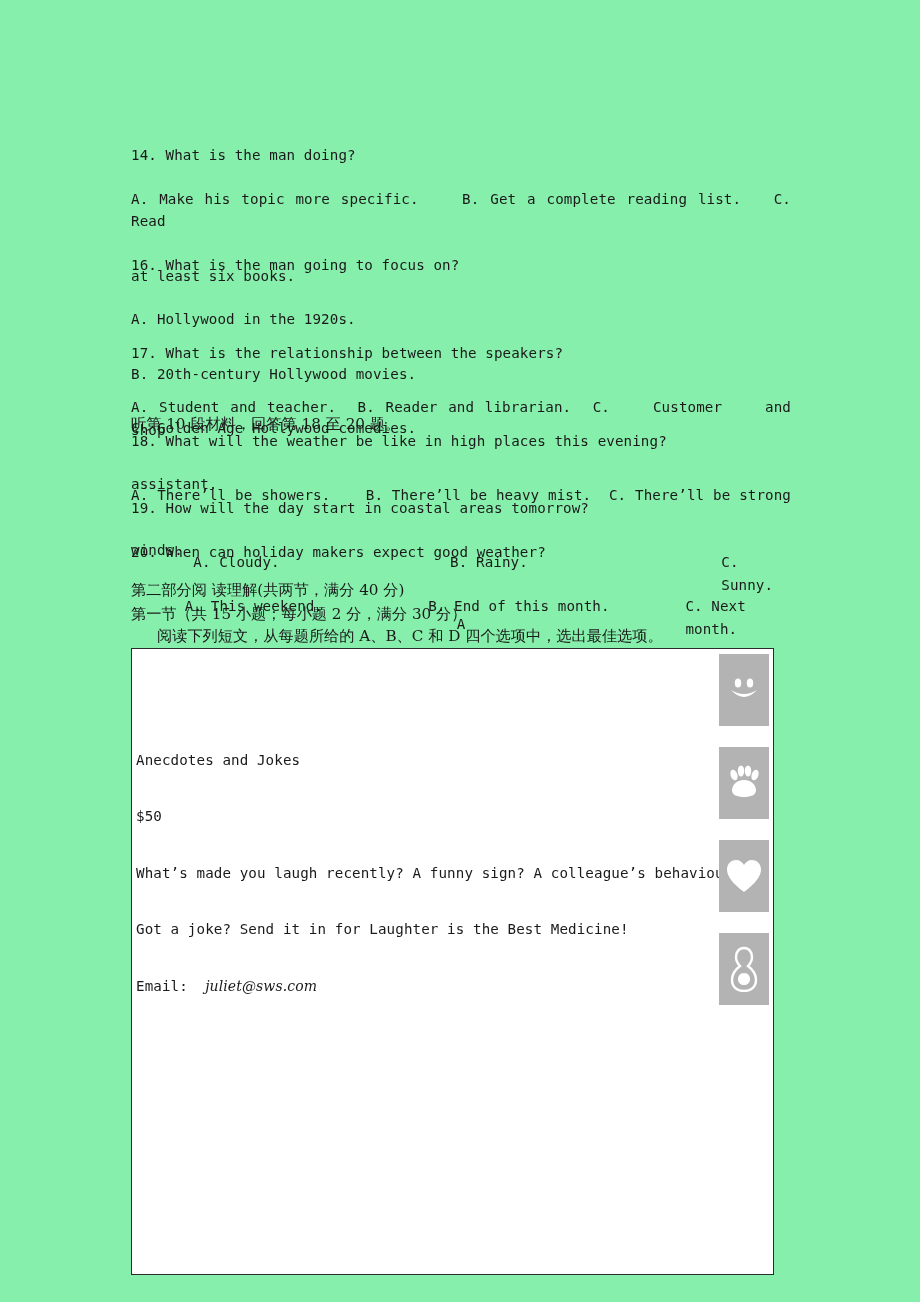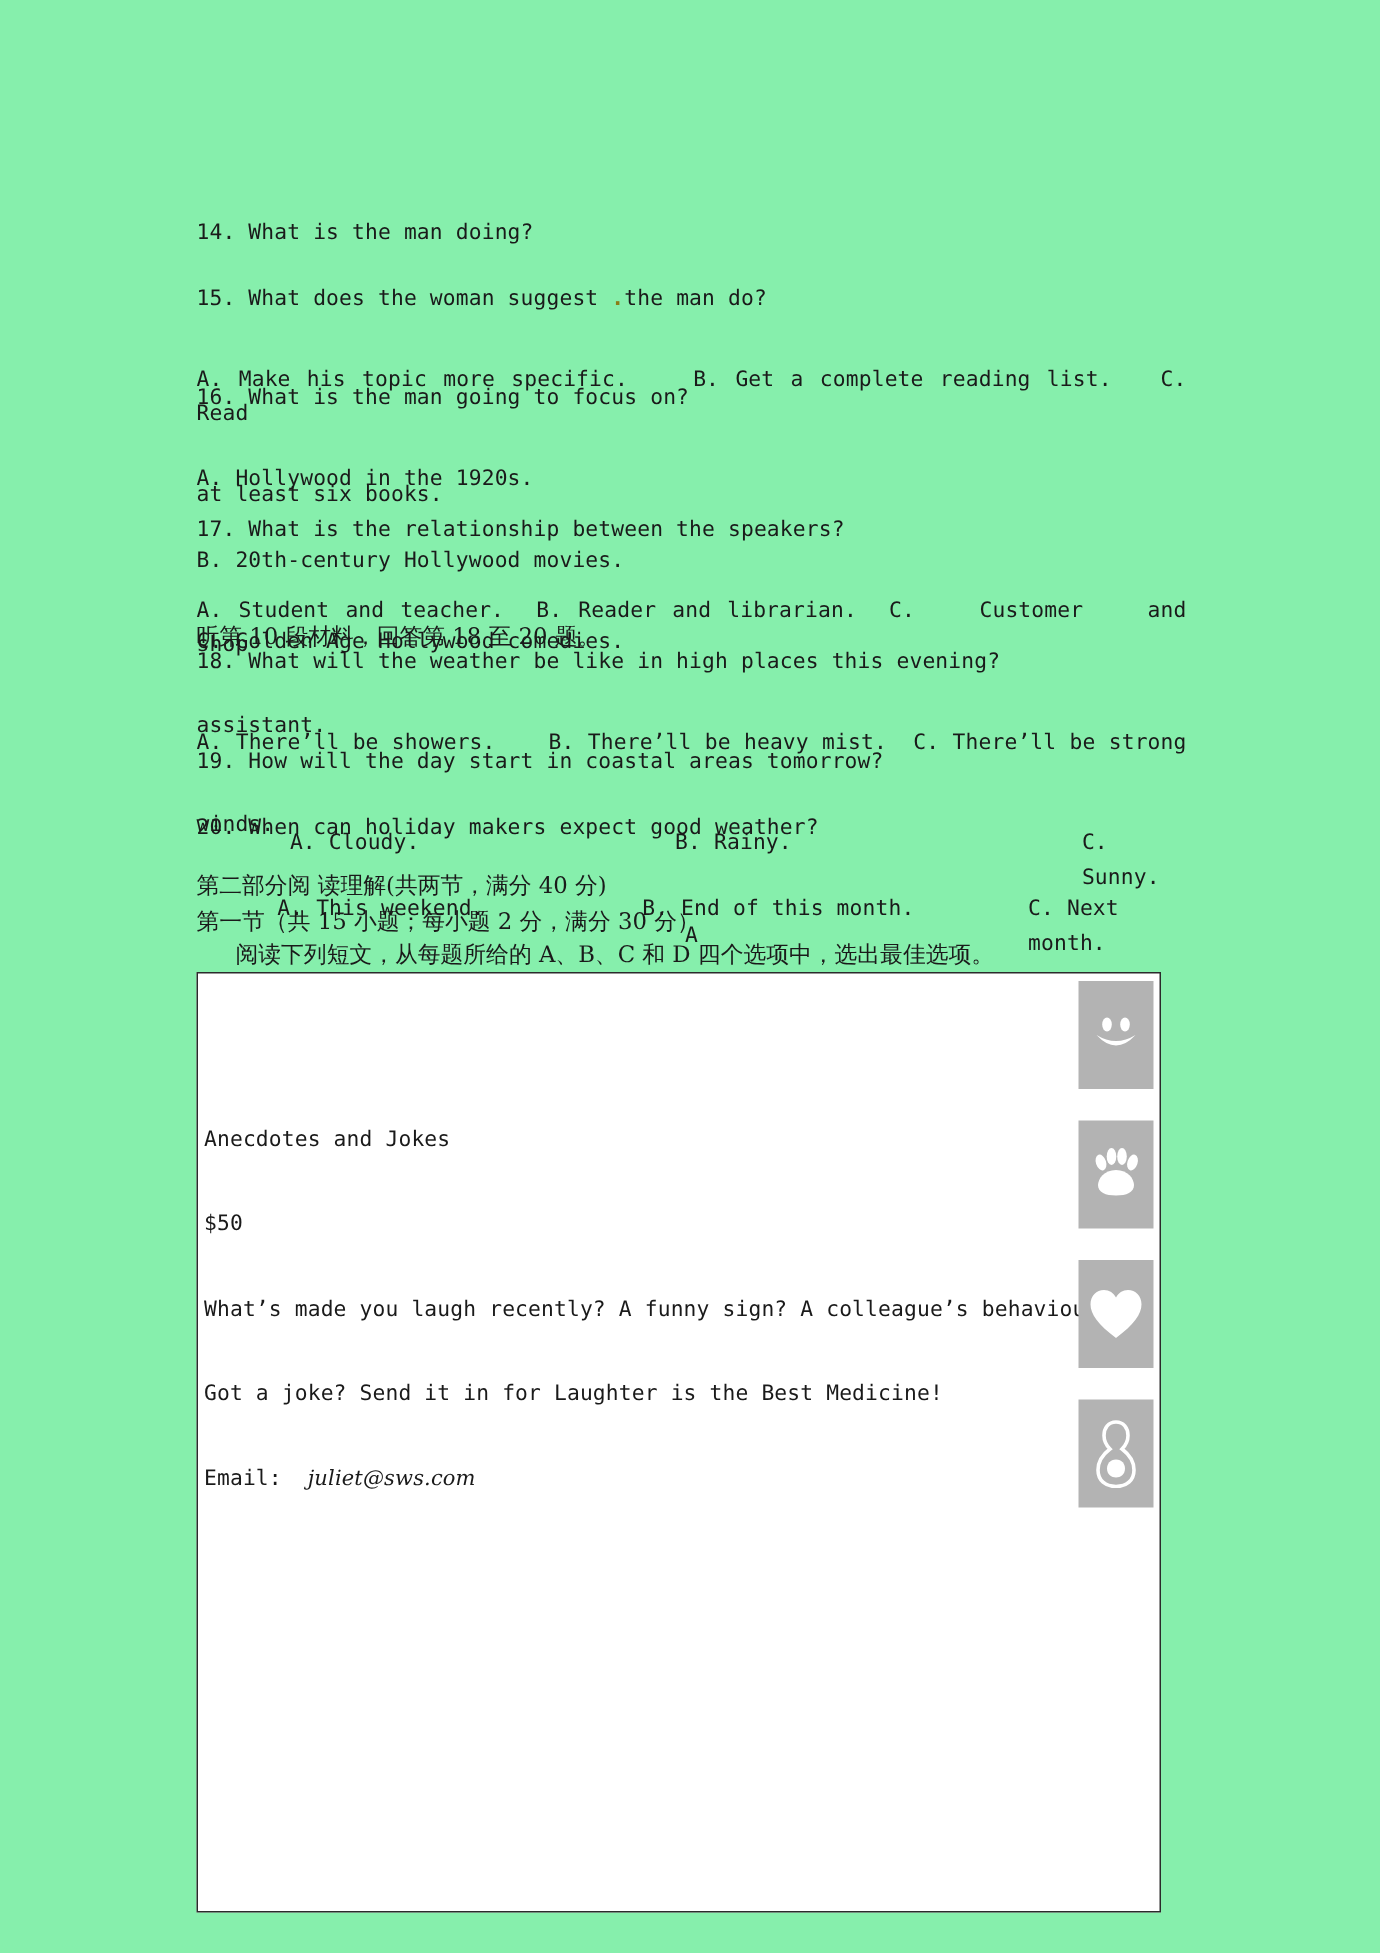--- a/index.html
+++ b/index.html
@@ -116,21 +116,20 @@
 </head>
 <body>
 
 <div class="page">
 
   <div class="qblock en" style="top:112px;">
     <div class="line">14. What is the man doing?</div>
   </div>
 
   <div class="qblock en" style="top:156px;">
-    <div class="line"><span>15. What does the woman suggest </span><span class="stray-dot">.</span><span>the man do?</span></div>
     <div class="line justify">A. Make his topic more specific.    B. Get a complete reading list.   C.   Read</div>
     <div class="line">at least six books.</div>
   </div>
 
   <div class="qblock en" style="top:222px;">
     <div class="line">16. What is the man going to focus on?</div>
     <div class="line">A. Hollywood in the 1920s.</div>
     <div class="line">B. 20th-century Hollywood movies.</div>
     <div class="line">C. Golden Age Hollywood comedies.</div>
   </div>

